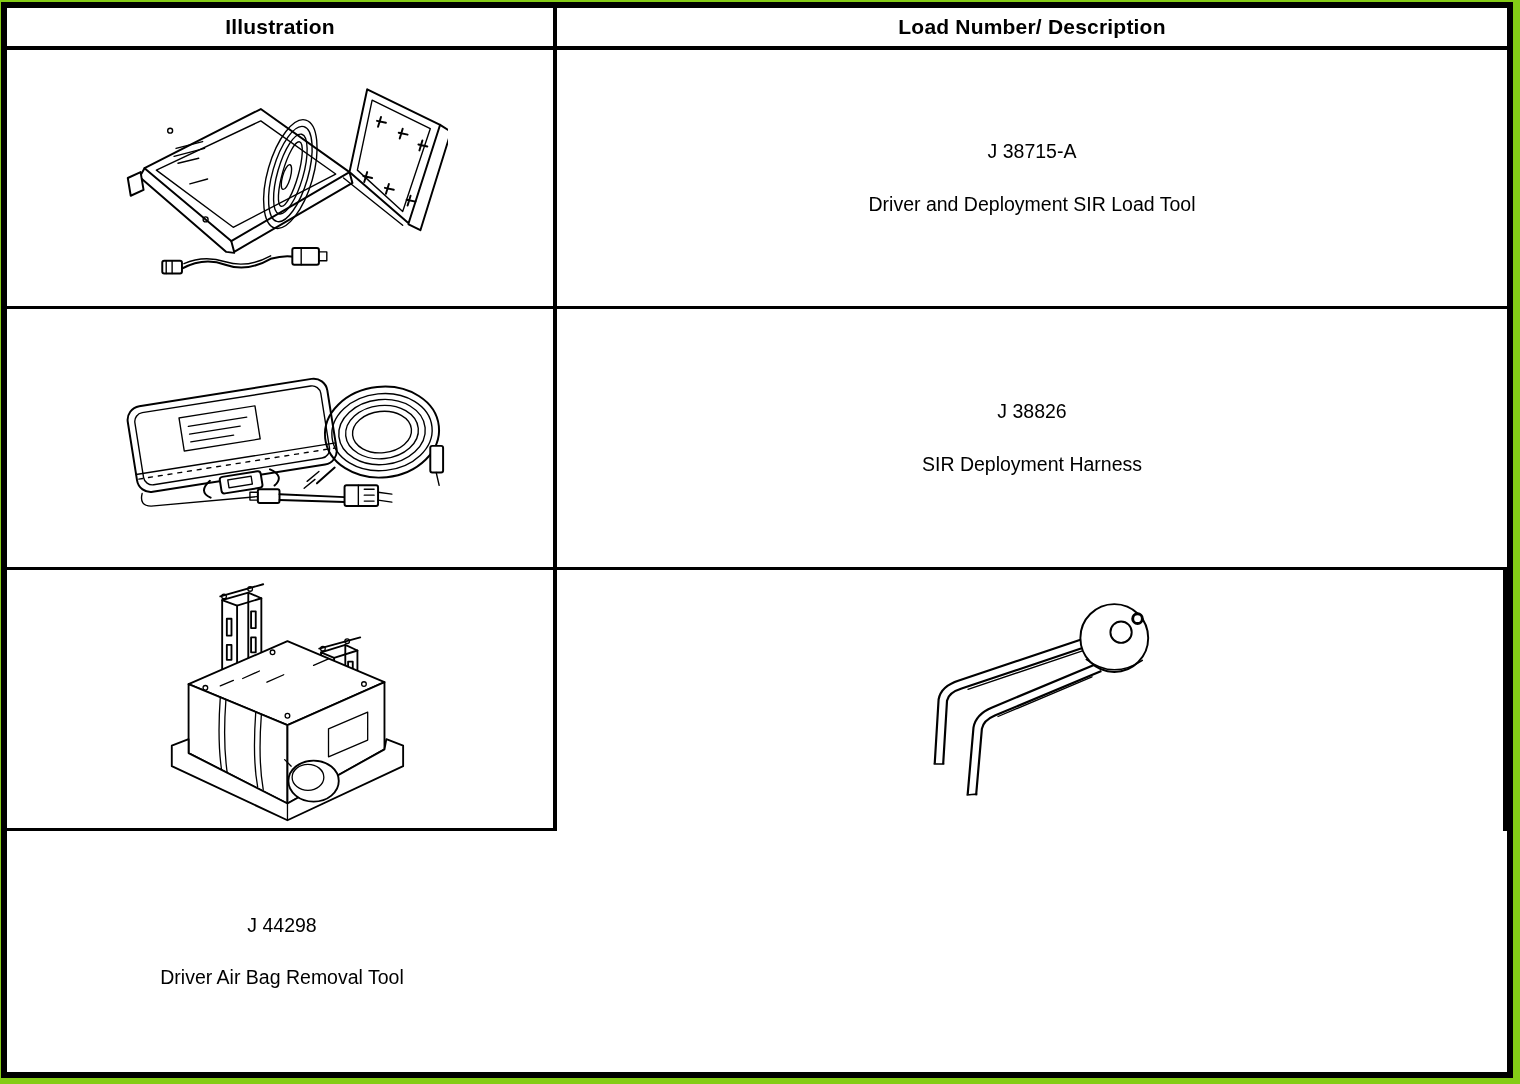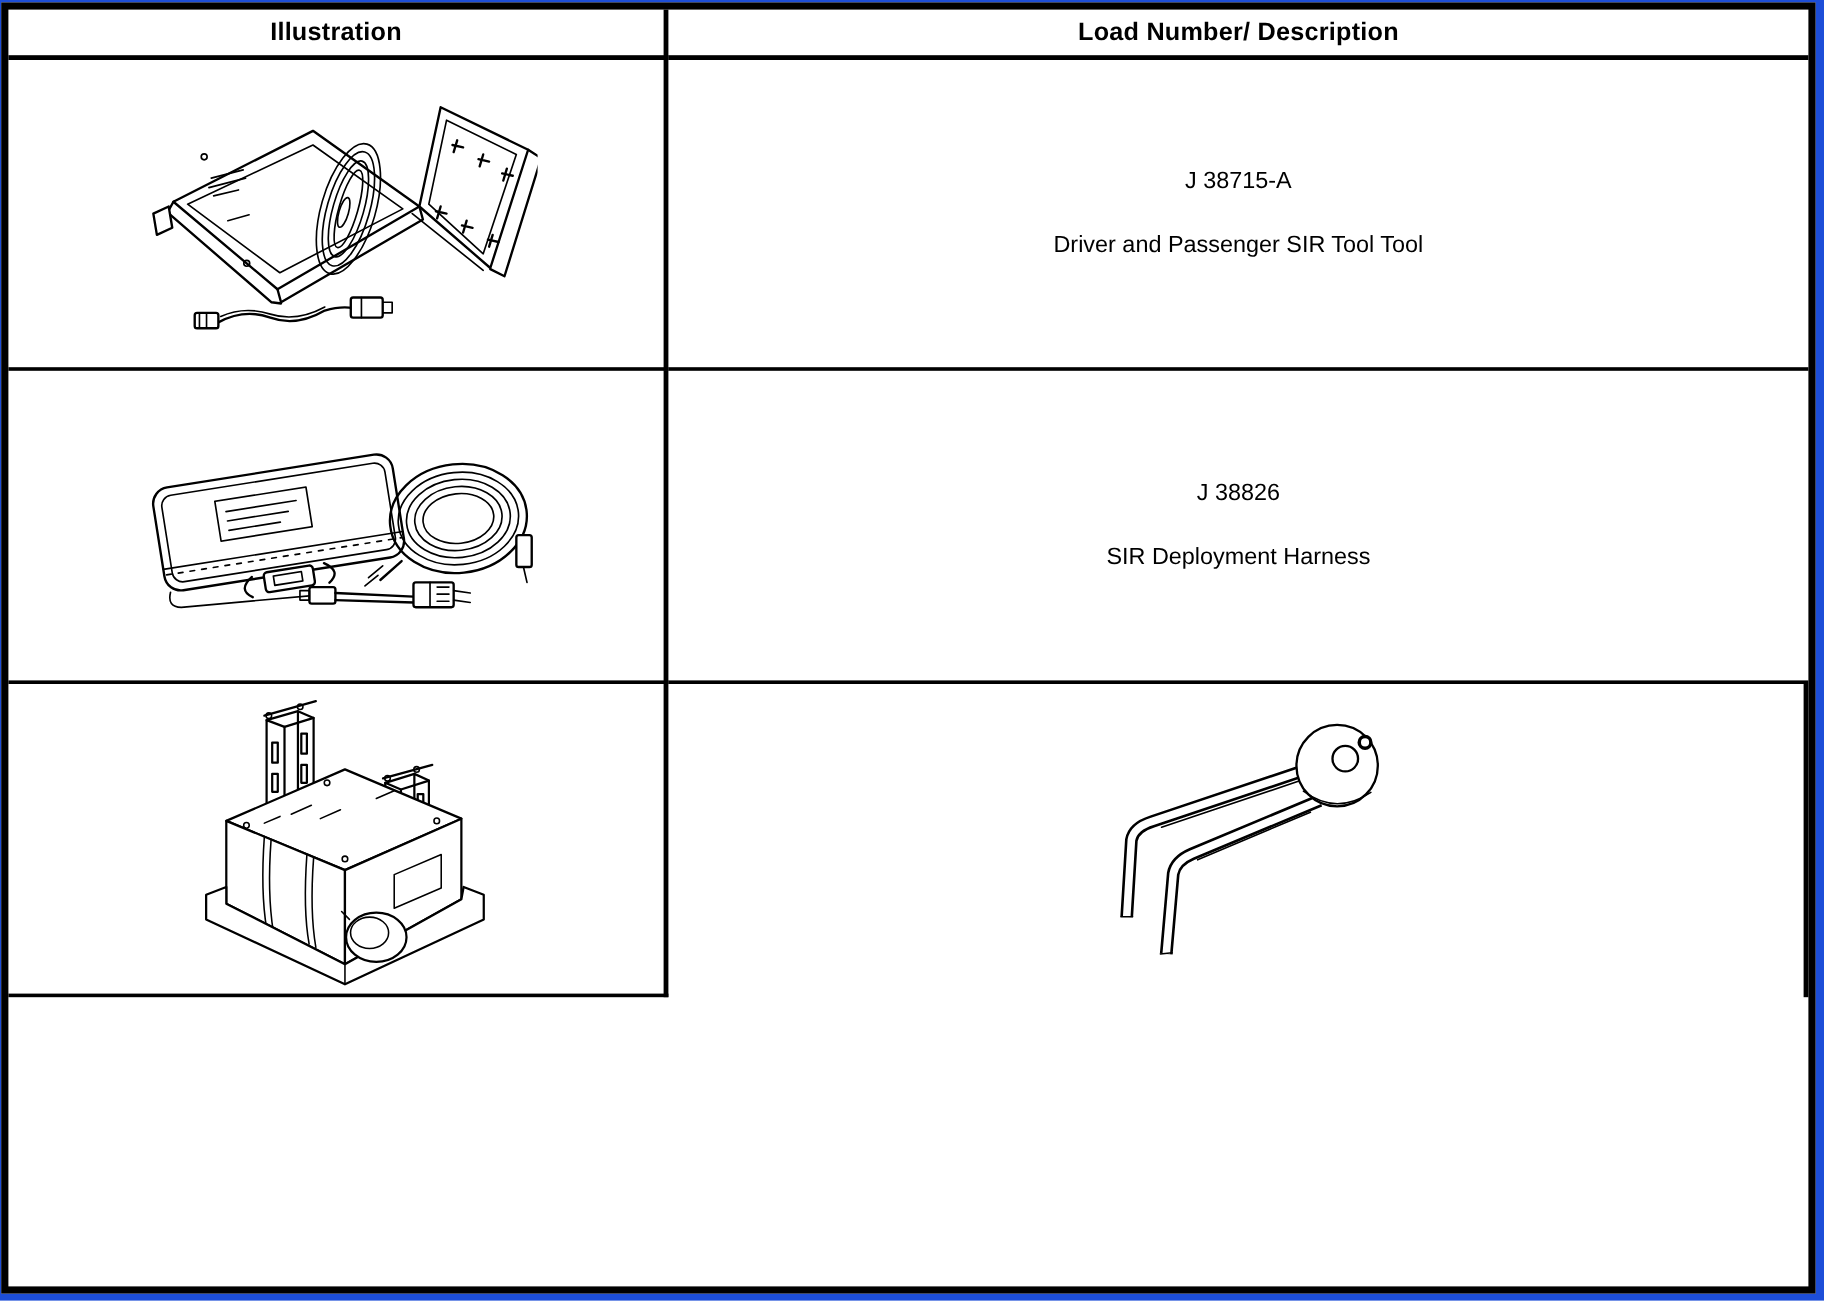--- a/index.html
+++ b/index.html
@@ -1,19 +1,19 @@
 <!DOCTYPE html>
 <html><head>
 <meta charset="utf-8">
 <style>
   html,body{margin:0;padding:0;background:#ffffff;}
   .page{
     position:relative;
     width:1520px;height:1084px;
-    background:#1d4ed8;
+    background:#84cc16;
     font-family:"Liberation Sans", sans-serif;
     color:#000000;
     overflow:hidden;
   }
   .frame{
     position:absolute;left:1px;top:2px;
     width:1512px;height:1076px;
     box-sizing:border-box;
     border:6px solid #000;
     display:grid;
@@ -86,21 +86,21 @@
         <path class="ln" d="M70,198 q22,-12 44,-4 t46,-6 q14,-4 24,-2"></path>
         <path class="thin" d="M72,193 q20,-9 42,-2 t46,-6"></path>
         <rect class="lnw" x="50" y="190" width="20" height="13" rx="2"></rect>
         <path class="thin" d="M54,190 v13 M60,190 v13"></path>
         <rect class="lnw" x="182" y="177" width="27" height="17" rx="2"></rect>
         <path class="thin" d="M191,177 v17 M209,181 h8 v9 h-8"></path>
       </svg>
     </div>
     <div class="cell rb desc-cell">
       <div>J 38715-A</div>
-      <div>Driver and Passenger SIR Tool Tool</div>
+      <div>Driver and Deployment SIR Load Tool</div>
     </div>
 
     <div class="cell col1 rb">
       <svg width="340" height="168" viewBox="0 0 345 168">
 
         <g transform="rotate(-9 120 85)">
           <rect class="lnw" x="22" y="38" width="205" height="88" rx="14"></rect>
           <rect class="thin" x="29" y="45" width="191" height="74" rx="9"></rect>
           <rect class="thin" x="74" y="56" width="78" height="34"></rect>
           <path class="thin" d="M82,66 h60 M82,74 h52 M82,82 h44"></path>
@@ -196,15 +196,19 @@
         <path class="thin" d="M218,62 L96,103 M224,90 L127,131"></path>
 
         <path class="thin" d="M61,180 l10,0 M95,212 l10,-1"></path>
 
         <circle class="lnw" cx="247" cy="50" r="35" stroke-width="2.5"></circle>
         <path class="thin" d="M218,72 Q246,93 276,73"></path>
         <circle class="lnw" cx="254" cy="44" r="11"></circle>
         <circle cx="271" cy="30" r="5" fill="#fff" stroke="#000" stroke-width="3"></circle>
       </svg>
     </div>
+    <div class="cell desc-cell">
+      <div>J 44298</div>
+      <div>Driver Air Bag Removal Tool</div>
+    </div>
 
   </div>
 </div>
 
 </body></html>

